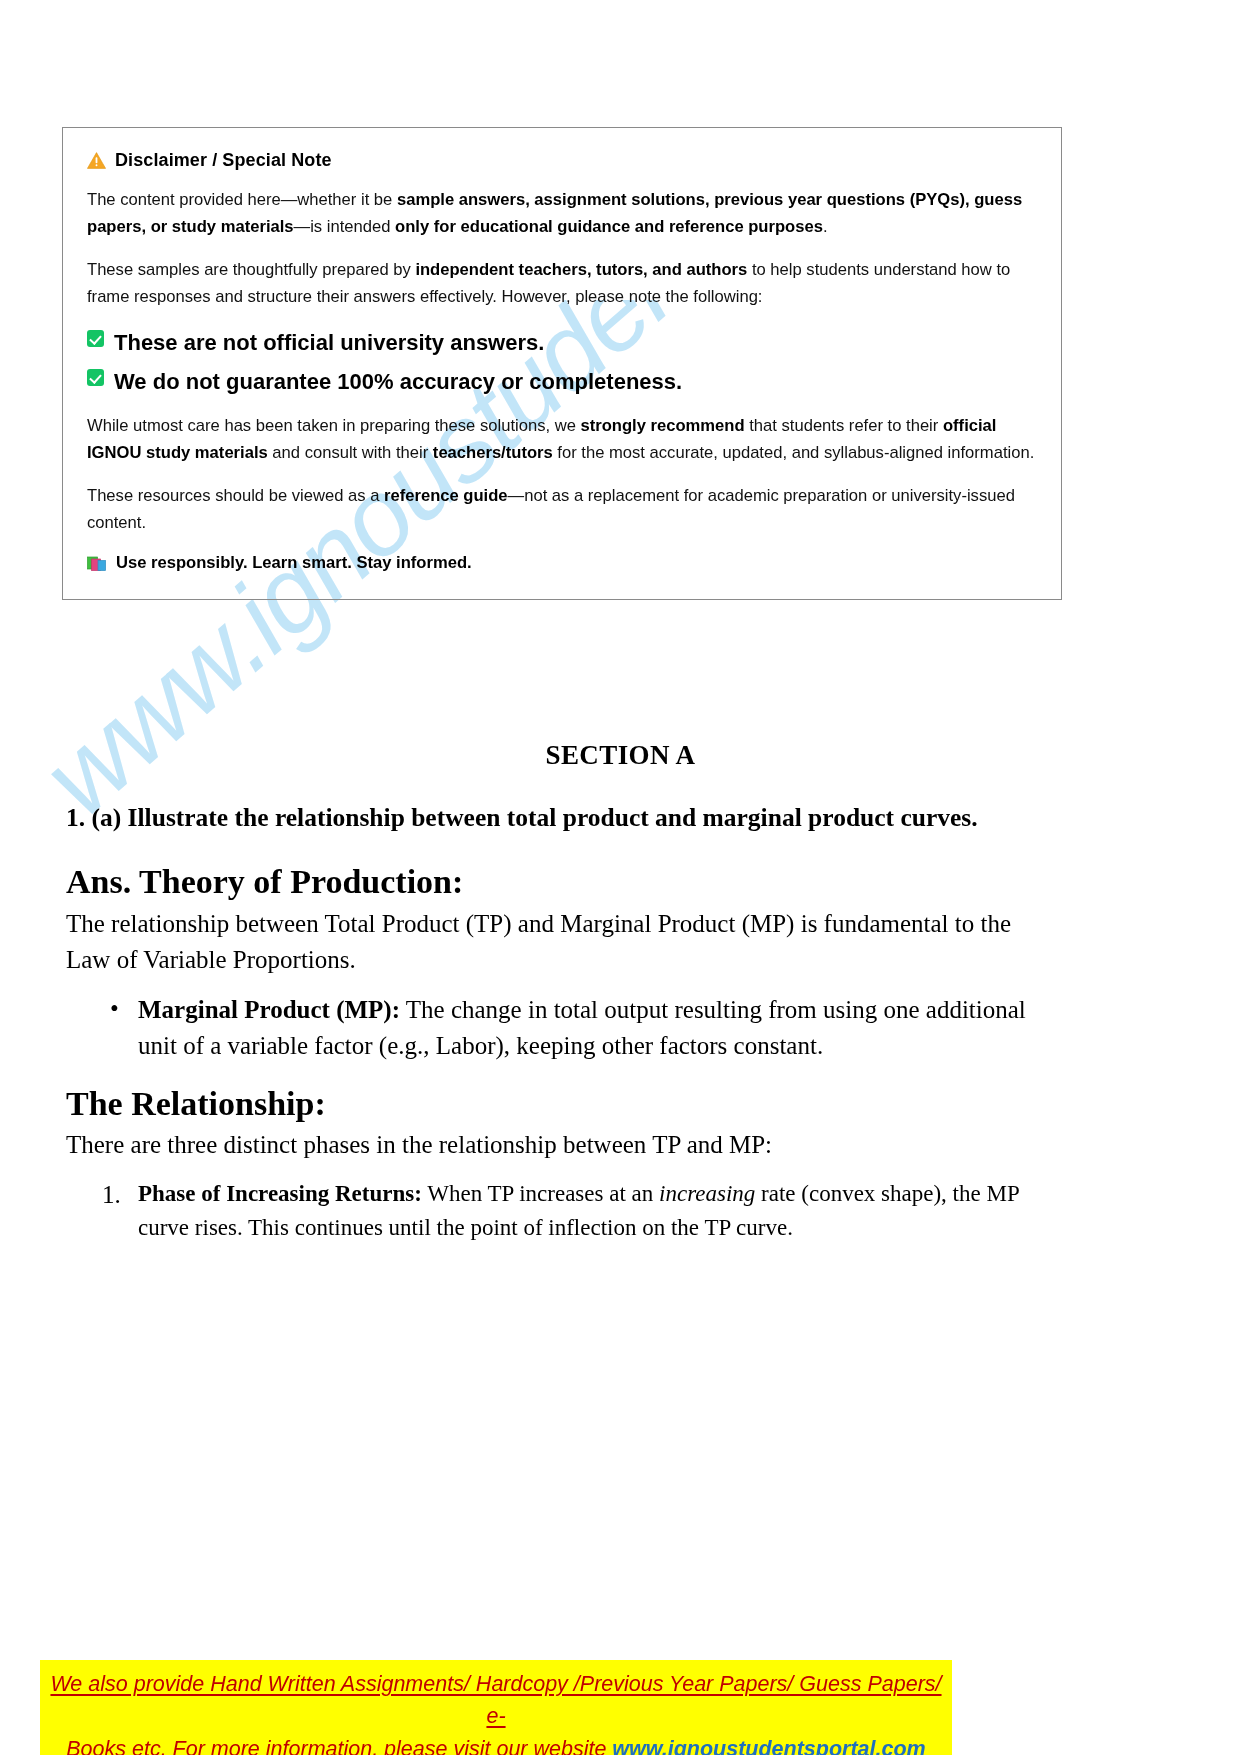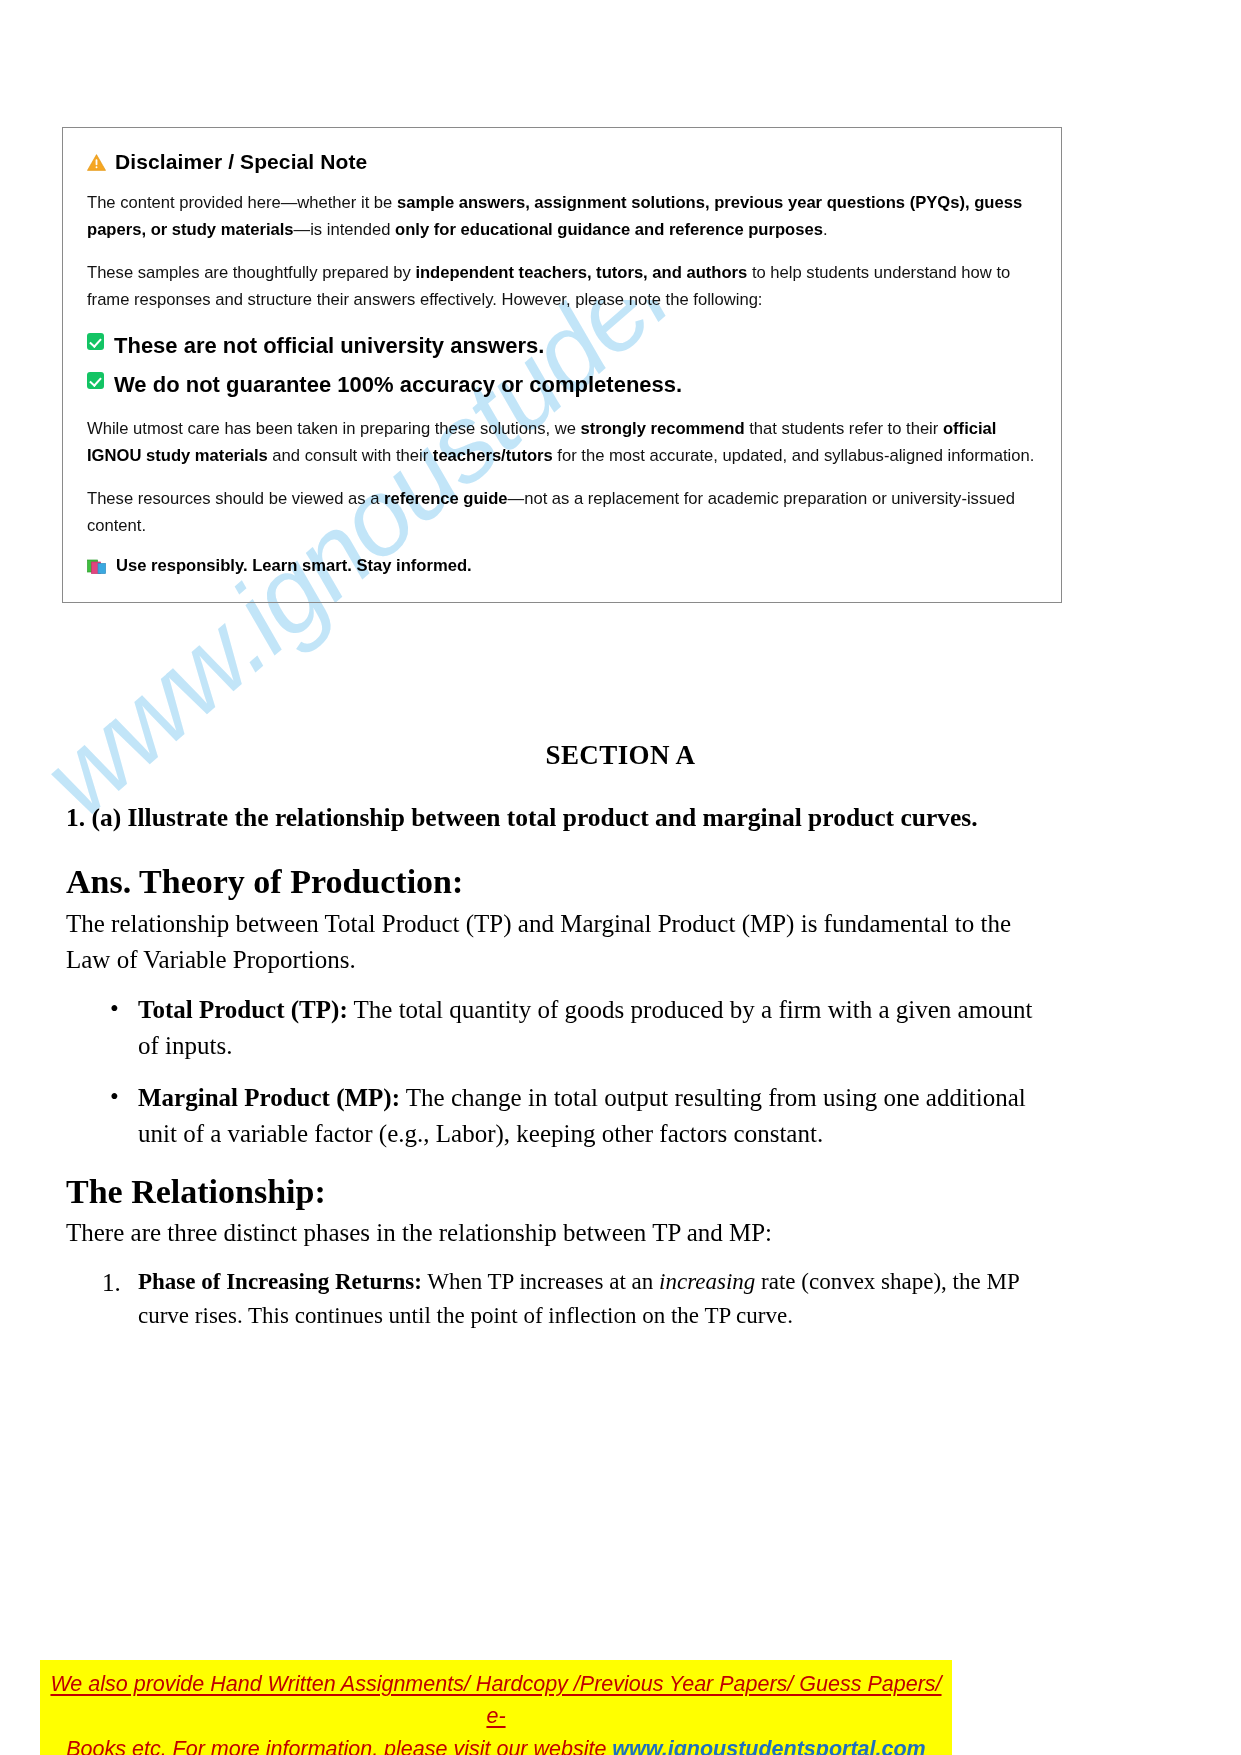--- a/index.html
+++ b/index.html
@@ -57,21 +57,21 @@
     top: 127px;
     width: 1000px;
     box-sizing: border-box;
     border: 1px solid #8a8a8a;
     background: transparent;
     padding: 20px 22px 18px 22px;
     font-family: "Liberation Sans", sans-serif;
     z-index: 12;
   }
   .disc-title {
-    font-size: 21px;
+    font-size: 18px;
     font-weight: bold;
     display: flex;
     align-items: center;
     gap: 9px;
     margin: 2px 0 8px 2px;
     letter-spacing: .1px;
   }
   .warn-icon {
     display: inline-block;
     width: 19px;
@@ -310,21 +310,20 @@
   <div class="section-title">SECTION A</div>
 
   <div class="body-block">
 
     <div class="q-heading">1. (a) Illustrate the relationship between total product and marginal product curves.</div>
 
     <div class="sub-heading">Ans. Theory of Production:</div>
     <div class="para">The relationship between Total Product (TP) and Marginal Product (MP) is fundamental to the Law of Variable Proportions.</div>
 
     <ul class="doc-bullets">
-      <li><b class="strong">Total Product (TP):</b><span> The total quantity of goods produced by a firm with a given amount of inputs.</span></li>
       <li><b class="strong">Marginal Product (MP):</b><span> The change in total output resulting from using one additional unit of a variable factor (e.g., Labor), keeping other factors constant.</span></li>
     </ul>
 
     <div class="sub-heading">The Relationship:</div>
     <div class="para">There are three distinct phases in the relationship between TP and MP:</div>
 
     <ol class="doc-numbers">
       <li><b class="strong">Phase of Increasing Returns:</b><span> When TP increases at an </span><i class="emph">increasing</i><span> rate (convex shape), the MP curve rises. This continues until the point of inflection on the TP curve.</span></li>
     </ol>
   </div>

